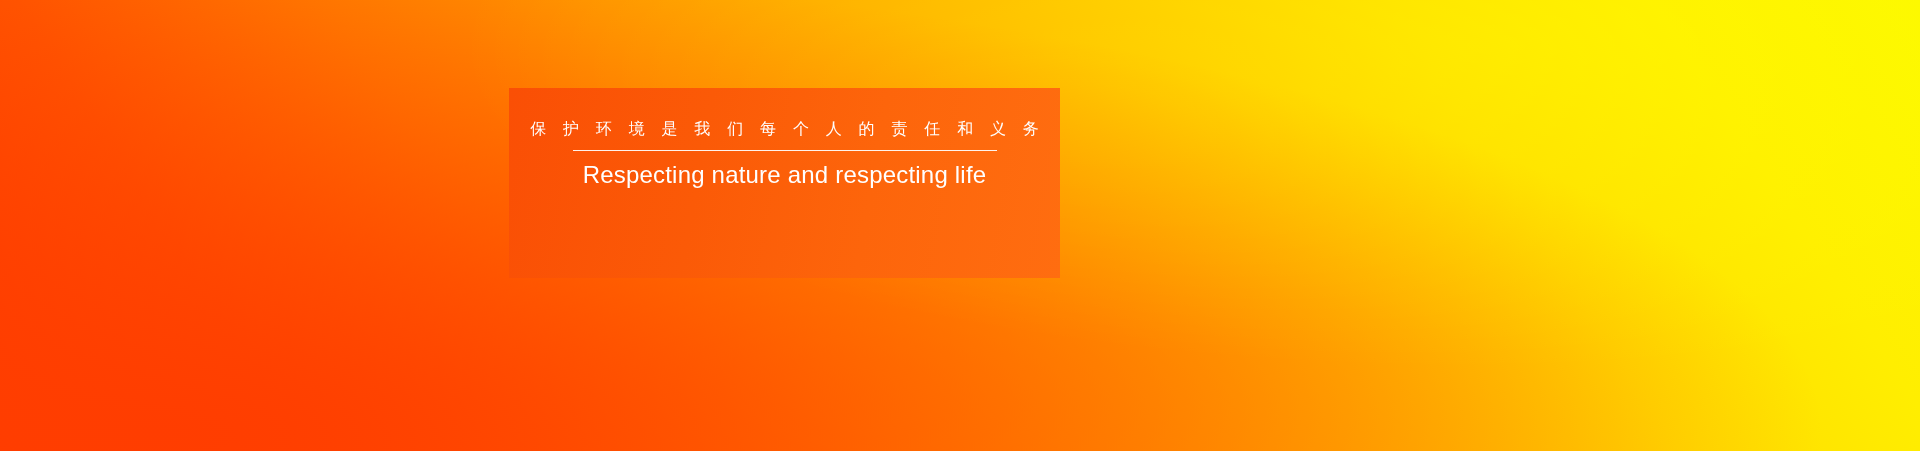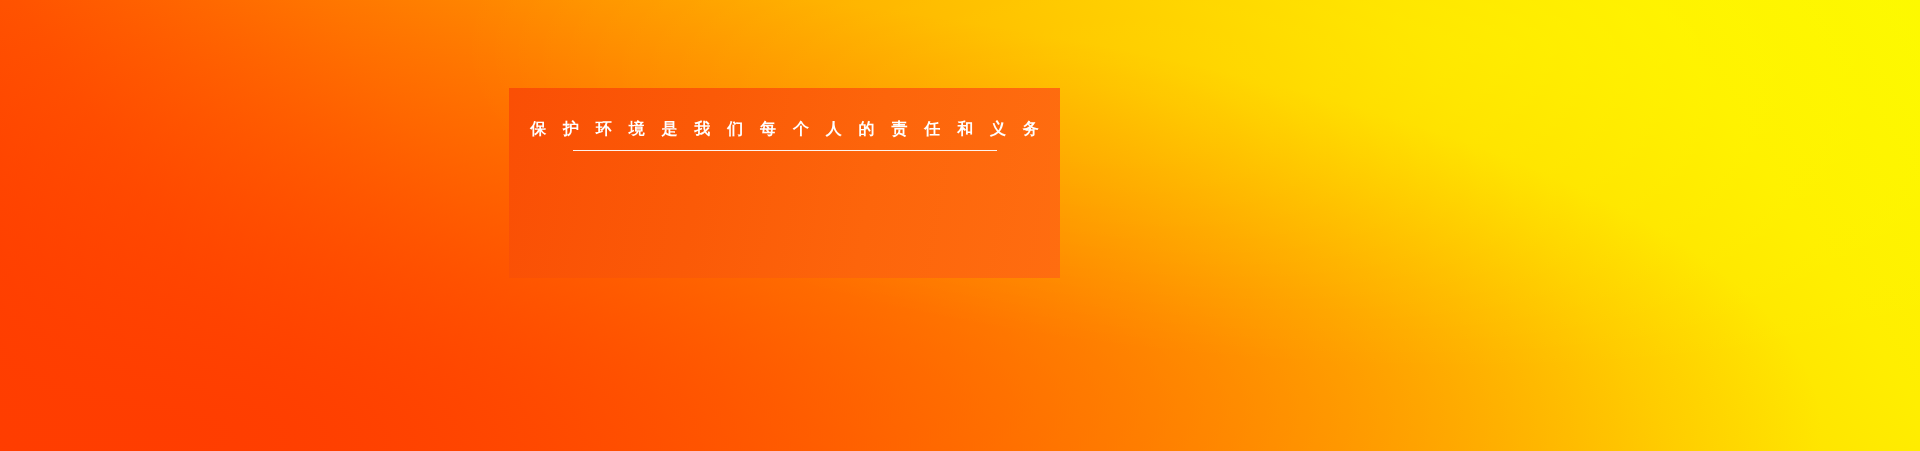--- a/index.html
+++ b/index.html
@@ -57,21 +57,21 @@
   }
 
   .kicker {
     margin-top: 33px;
     color: #ffffff;
     font-size: 16px;
     line-height: 1;
     letter-spacing: 6.2px;
     text-indent: 6.2px;
     white-space: nowrap;
-    font-weight: 700;
+    font-weight: 400;
   }
 
   .headline {
     margin-top: 12px;
     color: #ffffff;
     font-size: 45px;
     line-height: 1.06;
     font-weight: 700;
     letter-spacing: 1px;
     white-space: nowrap;
@@ -99,16 +99,17 @@
 
 <div class="banner">
 
   <div class="card">
 
     <div class="kicker">保 护 环 境 是 我 们 每 个 人 的 责 任 和 义 务</div>
 
 
     <div class="divider"></div>
 
+    <div class="tagline">Respecting nature and respecting life</div>
 
   </div>
 
 </div>
 
 </body></html>

